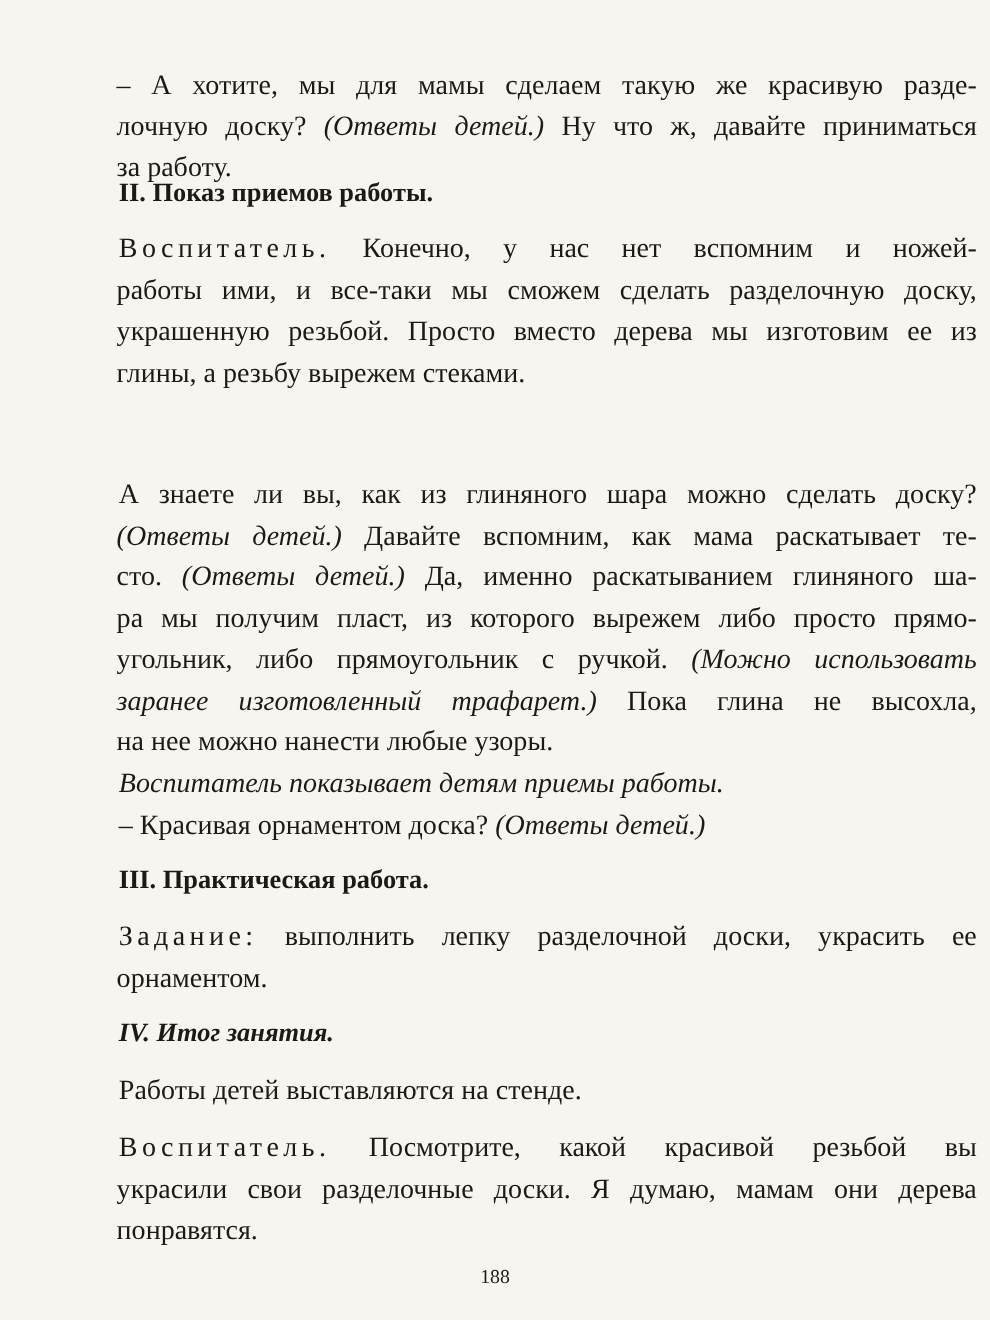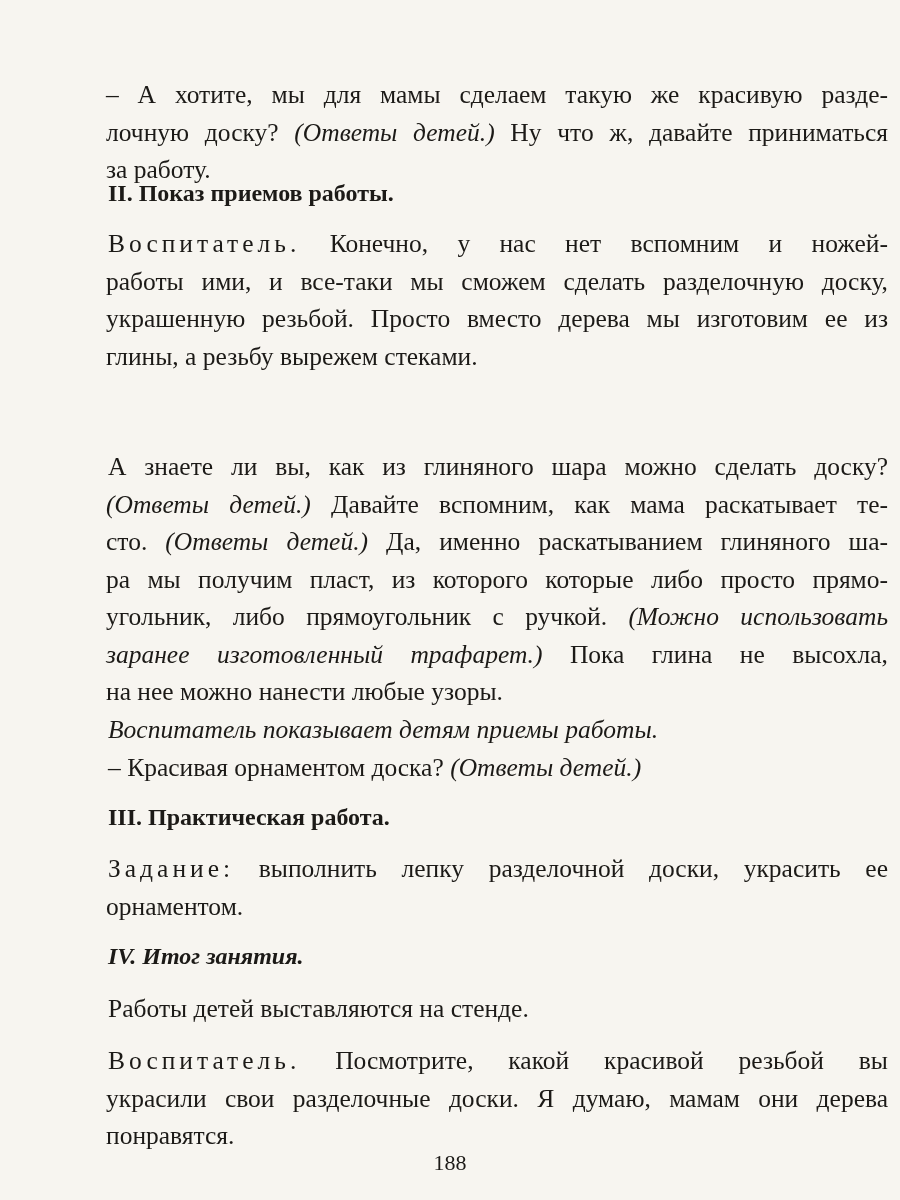--- a/index.html
+++ b/index.html
@@ -32,28 +32,28 @@
       text-align-last: justify;
       width: 782px;
     }
     .line.last { text-align-last: left; }
     .h {
       font-weight: bold;
       font-family: "Liberation Sans Narrow", "Liberation Serif", serif;
       font-size: 24px;
       margin-left: 0;
     }
-    .block { position: absolute; left: 0; width: 782px; margin-top: 18px; }
+    .block { position: absolute; left: 0; width: 782px; }
     .footer {
       position: absolute;
       top: 1150px;
       left: 0;
       width: 900px;
       text-align: center;
-      font-size: 22px;
+      font-size: 18px;
       color: #1c1a17;
     }
   </style>
 </head>
 <body>
 
 <div class="page">
 
   <div class="block" style="top:-4px;">
     <span class="line" style="padding-left:0; width:782px;">​<span style="display:inline-block;width:0;"></span><span style="margin-left:0;"></span><span style="margin-left:0;">– А хотите, мы для мамы сделаем такую же красивую разде-</span></span>
@@ -73,21 +73,21 @@
     <span class="line" style="padding-left:2px; width:780px;"><span class="sp">Воспитатель.</span><span> Конечно, у нас нет вспомним и ножей-</span></span>
     <span class="line">работы ими, и все-таки мы сможем сделать разделочную доску,</span>
     <span class="line">украшенную резьбой. Просто вместо дерева мы изготовим ее из</span>
     <span class="line last">глины, а резьбу вырежем стеками.</span>
   </div>
 
   <div class="block" style="top:368px;">
     <span class="line" style="padding-left:2px; width:780px;">А знаете ли вы, как из глиняного шара можно сделать доску?</span>
     <span class="line"><span class="i">(Ответы детей.)</span><span> Давайте вспомним, как мама раскатывает те-</span></span>
     <span class="line"><span>сто. </span><span class="i">(Ответы детей.)</span><span> Да, именно раскатыванием глиняного ша-</span></span>
-    <span class="line">ра мы получим пласт, из которого которые либо просто прямо-</span>
+    <span class="line">ра мы получим пласт, из которого вырежем либо просто прямо-</span>
     <span class="line"><span>угольник, либо прямоугольник с ручкой. </span><span class="i">(Можно использовать</span></span>
     <span class="line"><span class="i">заранее изготовленный трафарет.)</span><span> Пока глина не высохла,</span></span>
     <span class="line last">на нее можно нанести любые узоры.</span>
   </div>
 
   <div class="block" style="top:631px; left:2px;">
     <span class="i">Воспитатель показывает детям приемы работы.</span>
   </div>
 
   <div class="block" style="top:669px; left:2px;">

